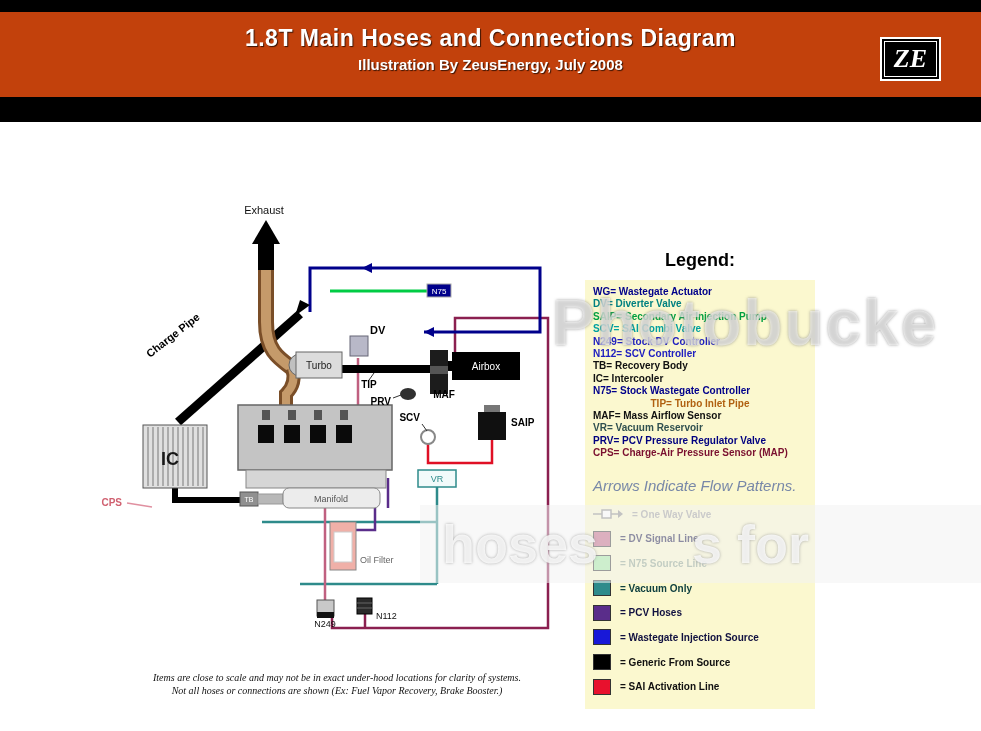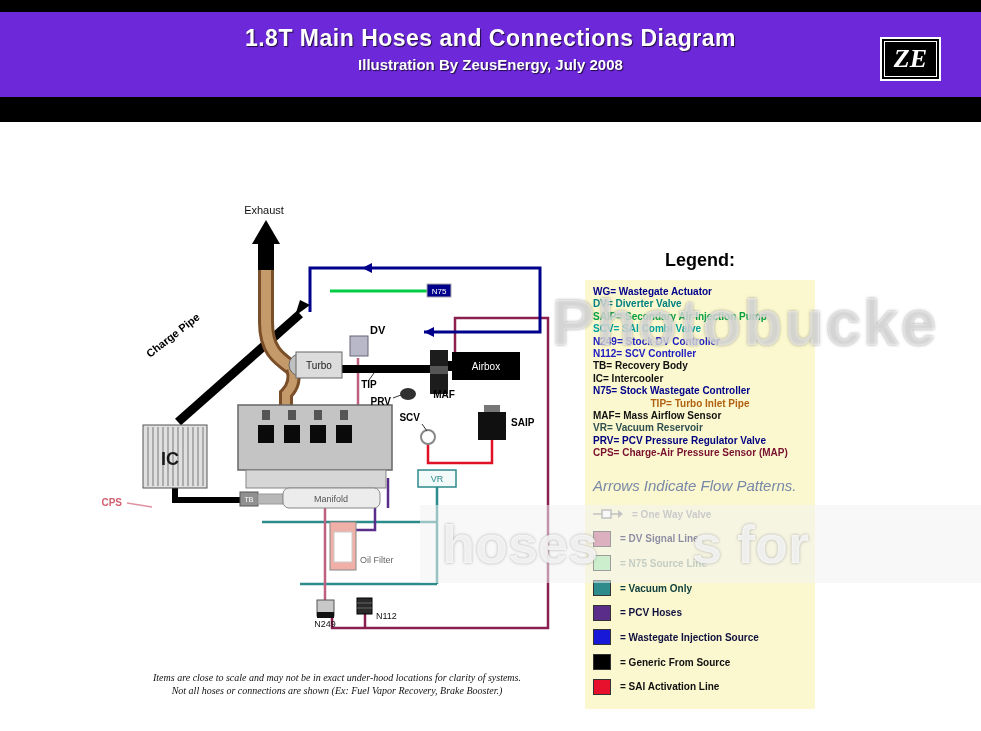--- a/index.html
+++ b/index.html
@@ -40,21 +40,21 @@
            color:rgba(255,255,255,.8);text-shadow:0 0 3px rgba(140,140,140,.7);}
   .wm-frag1{left:22px;} .wm-frag2{left:272px;}
 </style>
 </head>
 <body>
 
 <div id="page">
 
   <div>
     <div class="hdr-bar hdr-top"></div>
-    <div class="hdr-band" style="background-color: #6d28d9;">
+    <div class="hdr-band" style="background-color: #c2410c;">
       <div class="hdr-title">1.8T Main Hoses and Connections Diagram</div>
       <div class="hdr-sub">Illustration By ZeusEnergy, July 2008</div>
       <div class="ze-logo">
         <div class="ze-inner">ZE</div>
       </div>
     </div>
     <div class="hdr-bar hdr-bottom"></div>
   </div>
 
   <svg id="diag" width="981" height="609" viewBox="0 0 981 609">

